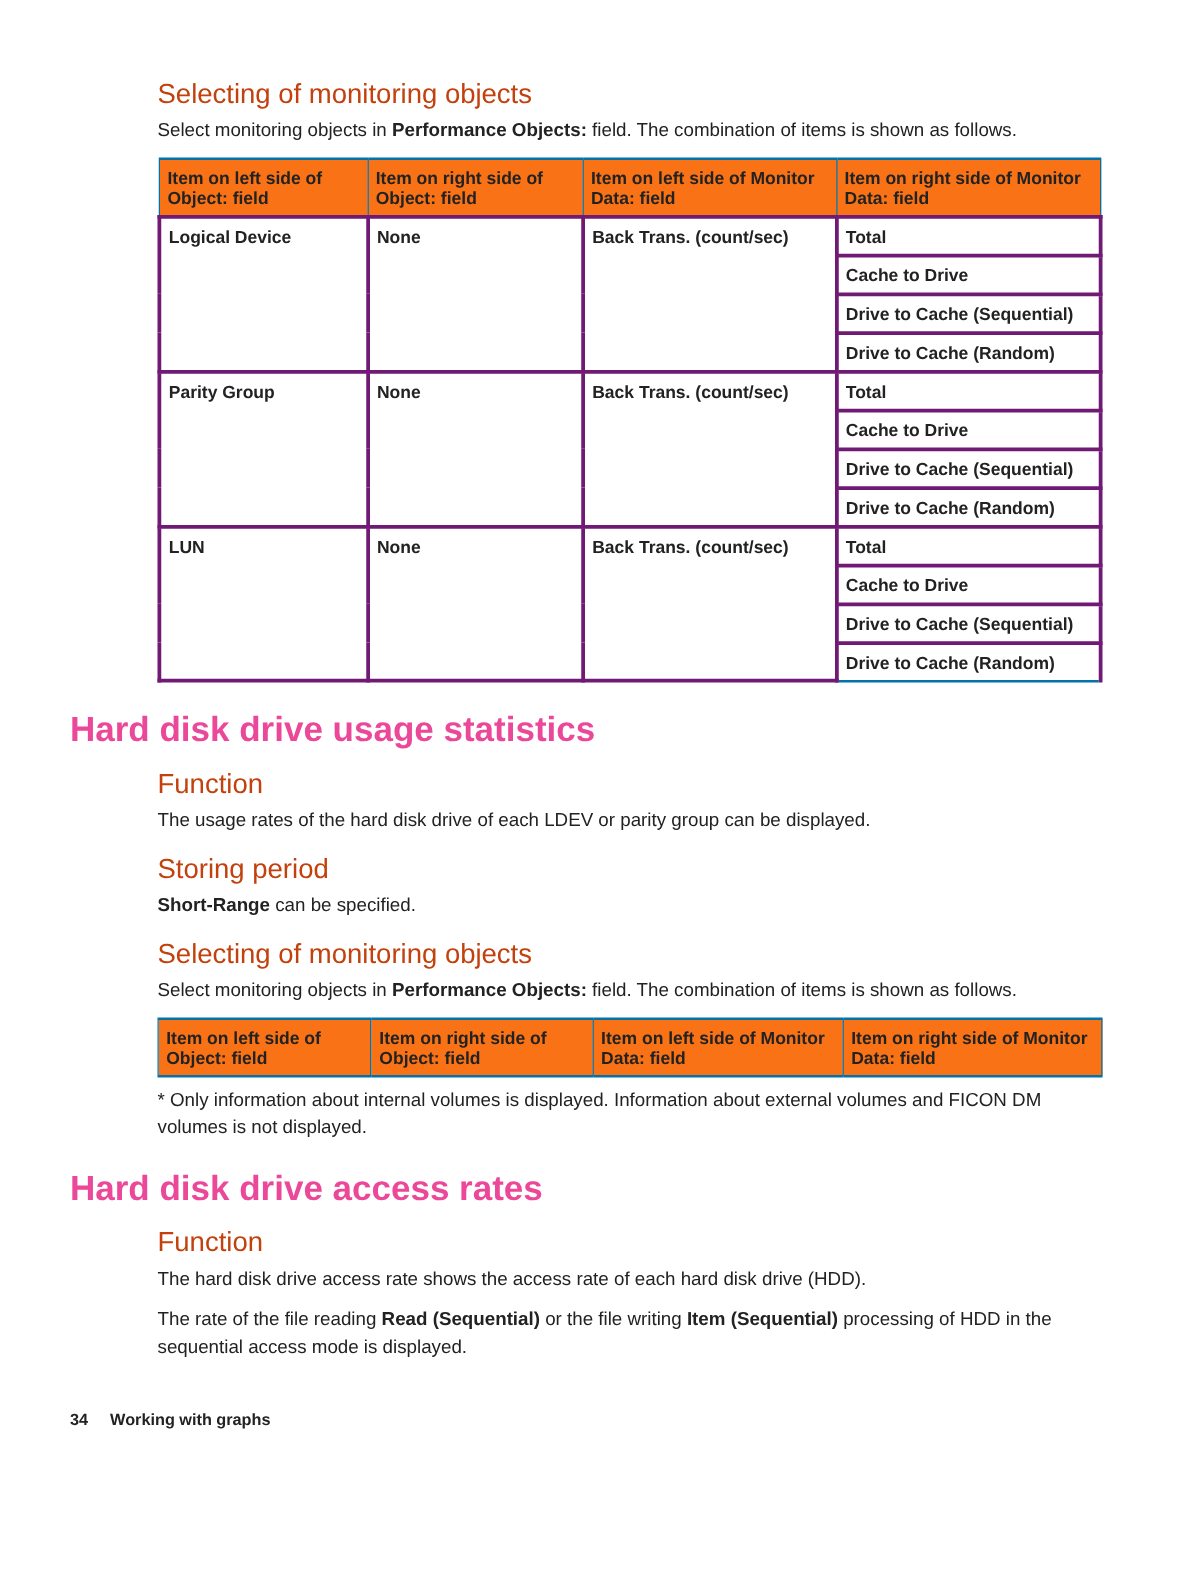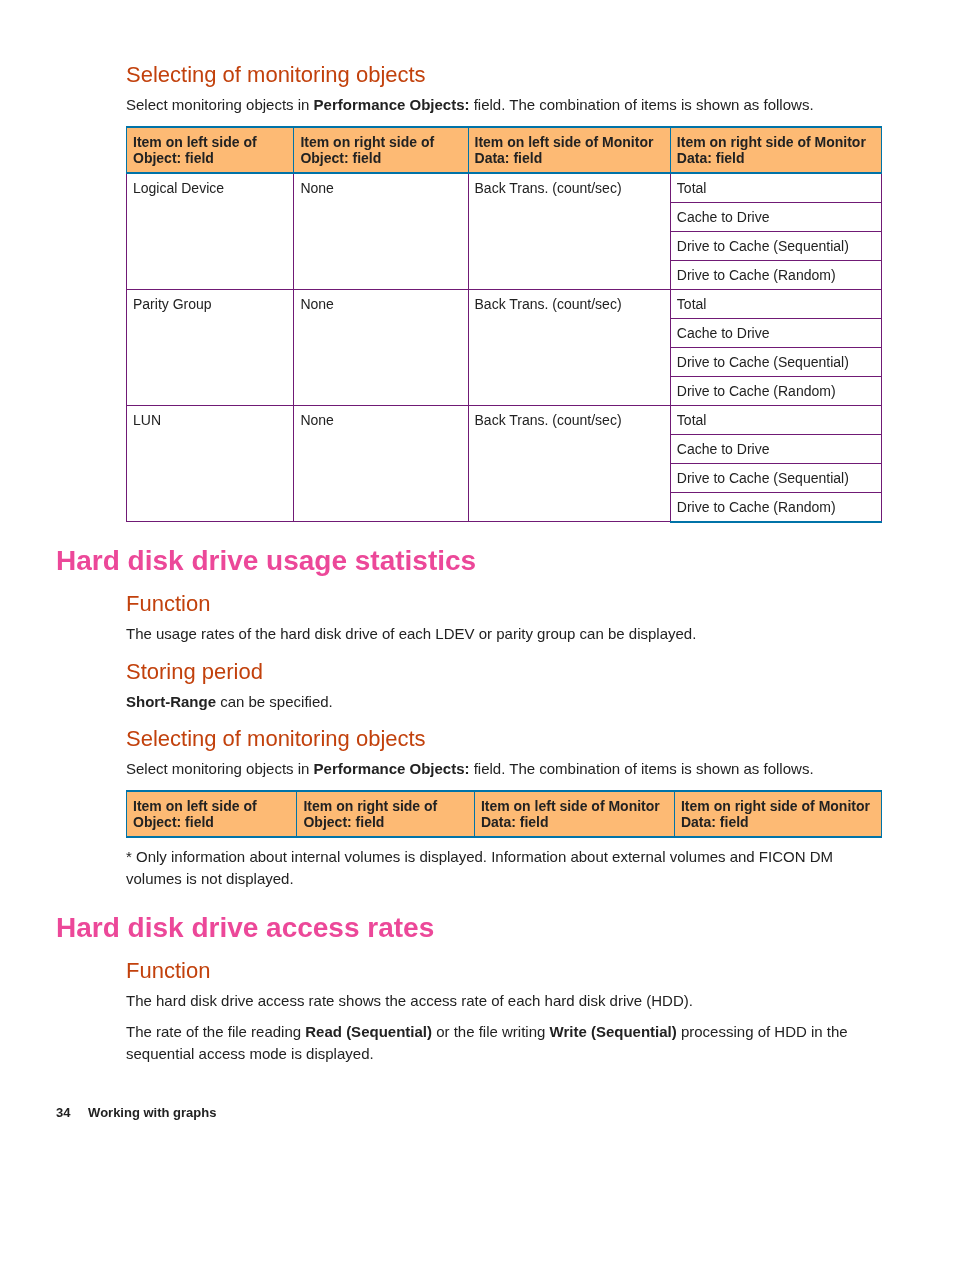--- a/index.html
+++ b/index.html
@@ -39,30 +39,31 @@
   table {
     border-collapse: collapse;
     margin: 8px 0 8px 70px;
     width: 756px;
     font-size: 14px;
   }
   th {
     border: 1px solid #0073a8;
     border-top: 2px solid #0073a8;
     border-bottom: 2px solid #0073a8;
-    background: #fdba74;
+    background: #f97316;
     font-weight: 700;
     text-align: left;
     vertical-align: top;
     padding: 6px 6px 6px 6px;
   }
   td {
-    border: 1px solid #701a75;
+    border: 3px solid #701a75;
     padding: 6px 6px 6px 6px;
     vertical-align: top;
+    font-weight: bold;
   }
   table tr:last-child td {
     border-bottom: 2px solid #0073a8;
   }
   .footer {
     font-size: 13px;
     margin-top: 40px;
     padding-left: 0;
     font-weight: bold;
   }
@@ -164,19 +165,19 @@
   </tbody>
 </table>
 
 <p class="body-text">* Only information about internal volumes is displayed. Information about external volumes and FICON DM volumes is not displayed.</p>
 
 <h2>Hard disk drive access rates</h2>
 
 <h3>Function</h3>
 <p class="body-text">The hard disk drive access rate shows the access rate of each hard disk drive (HDD).</p>
 <p class="body-text">
-  <span>The rate of the file reading </span><strong>Read (Sequential)</strong><span> or the file writing </span><strong>Write (Sequential)</strong><span> processing of HDD in the sequential access mode is displayed.</span>
+  <span>The rate of the file reading </span><strong>Read (Sequential)</strong><span> or the file writing </span><strong>Item (Sequential)</strong><span> processing of HDD in the sequential access mode is displayed.</span>
 </p>
 
 <div class="footer">
   <span class="pgnum">34</span>
   <span>Working with graphs</span>
 </div>
 
 </body></html>

